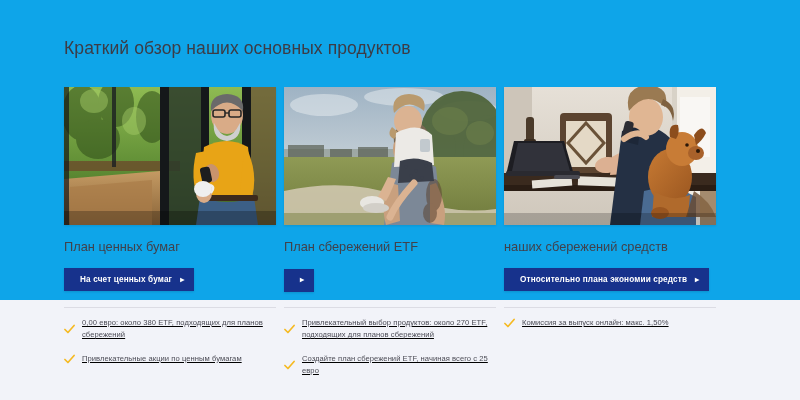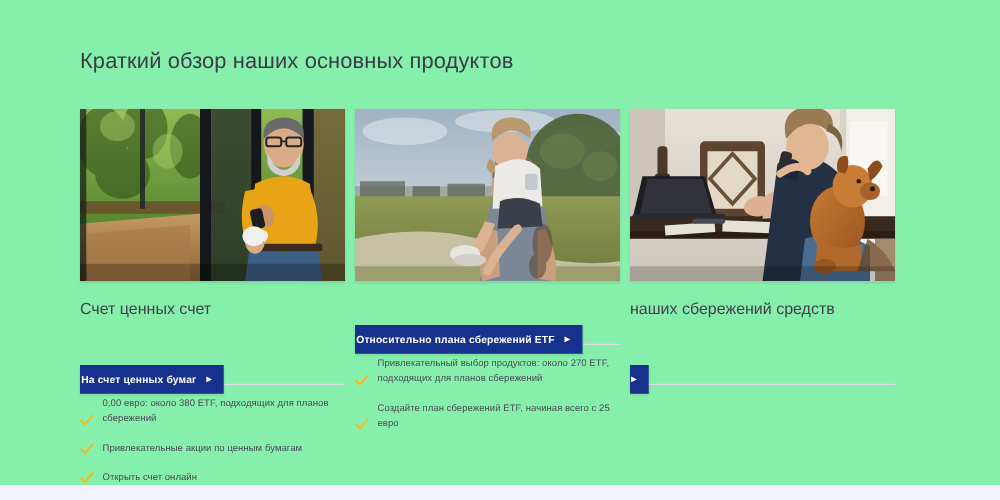--- a/index.html
+++ b/index.html
@@ -5,22 +5,22 @@
   * { box-sizing: border-box; margin: 0; padding: 0; }
   html, body {
     width: 800px; height: 400px;
     overflow: hidden;
     background: #f2f3f9;
     font-family: "Liberation Sans", sans-serif;
     -webkit-font-smoothing: antialiased;
   }
   .page {
     position: relative;
-    width: 800px; height: 388px;
-    background: #86efac;
+    width: 800px; height: 300px;
+    background: #0ea5e9;
   }
   .content {
     position: absolute;
     left: 64px; top: 0;
     width: 672px;
     height: 400px;
   }
   .section-title {
     font-size: 17.5px;
     font-weight: 400;
@@ -65,29 +65,28 @@
   
   .btn-wrap { margin-top: 11px; height: 24px; }
   .btn {
     display: inline-flex;
     align-items: center;
     gap: 8px;
     background: #17328c;
     color: #ffffff;
     border: none;
     height: 23px;
-    padding: 0 10px 0 1px;
+    padding: 0 10px 0 16px;
     font-family: "Liberation Sans", sans-serif;
     font-size: 8.2px;
     font-weight: bold;
     letter-spacing: 0.15px;
     cursor: pointer;
     white-space: nowrap;
     box-shadow: 0 1px 2px rgba(0,0,0,0.12);
-    margin-top: 24px;
   }
   .btn .caret {
     font-size: 8px;
     line-height: 1;
     display: inline-block;
     transform: translateY(-0.5px);
   }
 
   
   .divider {
@@ -95,23 +94,24 @@
     height: 1px;
     background: #dcdce4;
     width: 212px;
   }
   .feature-list {
     list-style: none;
     margin-top: 9px;
   }
   .feature-item {
     display: flex;
-    align-items: flex-end;
+    align-items: center;
     gap: 7px;
     margin-bottom: 11px;
+    text-decoration: underline;
   }
   .check {
     flex: 0 0 auto;
     width: 11px; height: 11px;
     margin-top: 1px;
   }
   .check svg { display: block; }
   .feature-text {
     font-size: 7.6px;
     line-height: 1.62;
@@ -178,21 +178,21 @@
             <ellipse cx="140" cy="106" rx="8" ry="10" fill="#d9ab87"></ellipse>
             <ellipse cx="148" cy="86" rx="7" ry="9" fill="#c9936d" transform="rotate(-14 148 86)"></ellipse>
             <rect x="137" y="80" width="10" height="16" rx="3" fill="#1d1d1f" transform="rotate(-12 142 88)"></rect>
             <ellipse cx="139" cy="102" rx="9" ry="8" fill="#efefef"></ellipse>
             <path d="M146 98 q6 2 1 8" stroke="#efefef" stroke-width="2.4" fill="none"></path>
             <g opacity="0.25" fill="#000">
                 <rect x="0" y="124" width="212" height="14"></rect>
               </g>
           </svg>
         </div>
-        <div class="card-title">Счет ценных счет</div>
+        <div class="card-title">План ценных бумаг</div>
         <div class="btn-wrap">
           <button class="btn">
             <span>На счет ценных бумаг</span>
             <span class="caret">▸</span>
           </button>
         </div>
         <div class="divider"></div>
         <ul class="feature-list">
           <li class="feature-item">
             <span class="check">
@@ -202,28 +202,20 @@
             </span>
             <span class="feature-text">0,00 евро: около 380 ETF, подходящих для планов сбережений</span>
           </li>
           <li class="feature-item">
             <span class="check">
               <svg width="11" height="11" viewBox="0 0 12 12">
                   <path d="M1 6 L4.3 9.3 L11 1.6" stroke="#f5b921" stroke-width="1.8" fill="none" stroke-linecap="round" stroke-linejoin="round"></path>
                 </svg>
             </span>
             <span class="feature-text">Привлекательные акции по ценным бумагам</span>
-          </li>
-          <li class="feature-item">
-            <span class="check">
-              <svg width="11" height="11" viewBox="0 0 12 12">
-                  <path d="M1 6 L4.3 9.3 L11 1.6" stroke="#f5b921" stroke-width="1.8" fill="none" stroke-linecap="round" stroke-linejoin="round"></path>
-                </svg>
-            </span>
-            <span class="feature-text">Открыть счет онлайн</span>
           </li>
         </ul>
       </div>
 
       <div class="card">
         <div class="photo">
           <svg viewBox="0 0 212 138" preserveAspectRatio="none" aria-hidden="true">
             <defs>
               <linearGradient id="g2sky" x1="0" y1="0" x2="0" y2="1">
                 <stop offset="0%" stop-color="#9fb3c4"></stop>
@@ -280,23 +272,23 @@
                 <circle cx="142" cy="79" r="1.4"></circle>
               <circle cx="127" cy="89" r="1.4"></circle>
                 <circle cx="138" cy="91" r="1.4"></circle>
             </g>
             <path d="M112 92 q-6 16 -10 22 l-8 -4 q6 -12 10 -20 Z" fill="#dbb392"></path>
             <ellipse cx="88" cy="116" rx="12" ry="7" fill="#e8e6e1"></ellipse>
             <ellipse cx="92" cy="121" rx="13" ry="5" fill="#d2cfc8"></ellipse>
             <path d="M130 96 q-18 20 -24 34" stroke="#dbb392" stroke-width="7" fill="none" stroke-linecap="round"></path>
           </svg>
         </div>
+        <div class="card-title">План сбережений ETF</div>
         <div class="btn-wrap">
           <button class="btn">
-            <span>Относительно плана сбережений ETF</span>
             <span class="caret">▸</span>
           </button>
         </div>
         <div class="divider"></div>
         <ul class="feature-list">
           <li class="feature-item">
             <span class="check">
               <svg width="11" height="11" viewBox="0 0 12 12">
                   <path d="M1 6 L4.3 9.3 L11 1.6" stroke="#f5b921" stroke-width="1.8" fill="none" stroke-linecap="round" stroke-linejoin="round"></path>
                 </svg>
@@ -374,23 +366,32 @@
             <path d="M190 104 q16 10 22 26 l-30 0 Z" fill="#6a4a2e" opacity="0.8"></path>
             <rect x="196" y="104" width="16" height="34" fill="#8a6a46" opacity="0.75"></rect>
             <g opacity="0.2" fill="#000">
                 <rect x="0" y="126" width="212" height="12"></rect>
               </g>
           </svg>
         </div>
         <div class="card-title">наших сбережений средств</div>
         <div class="btn-wrap">
           <button class="btn">
+            <span>Относительно плана экономии средств</span>
             <span class="caret">▸</span>
           </button>
         </div>
         <div class="divider"></div>
         <ul class="feature-list">
+          <li class="feature-item">
+            <span class="check">
+              <svg width="11" height="11" viewBox="0 0 12 12">
+                  <path d="M1 6 L4.3 9.3 L11 1.6" stroke="#f5b921" stroke-width="1.8" fill="none" stroke-linecap="round" stroke-linejoin="round"></path>
+                </svg>
+            </span>
+            <span class="feature-text">Комиссия за выпуск онлайн: макс. 1,50%</span>
+          </li>
         </ul>
       </div>
 
     </div>
   </div>
 </div>
 
 </body></html>

